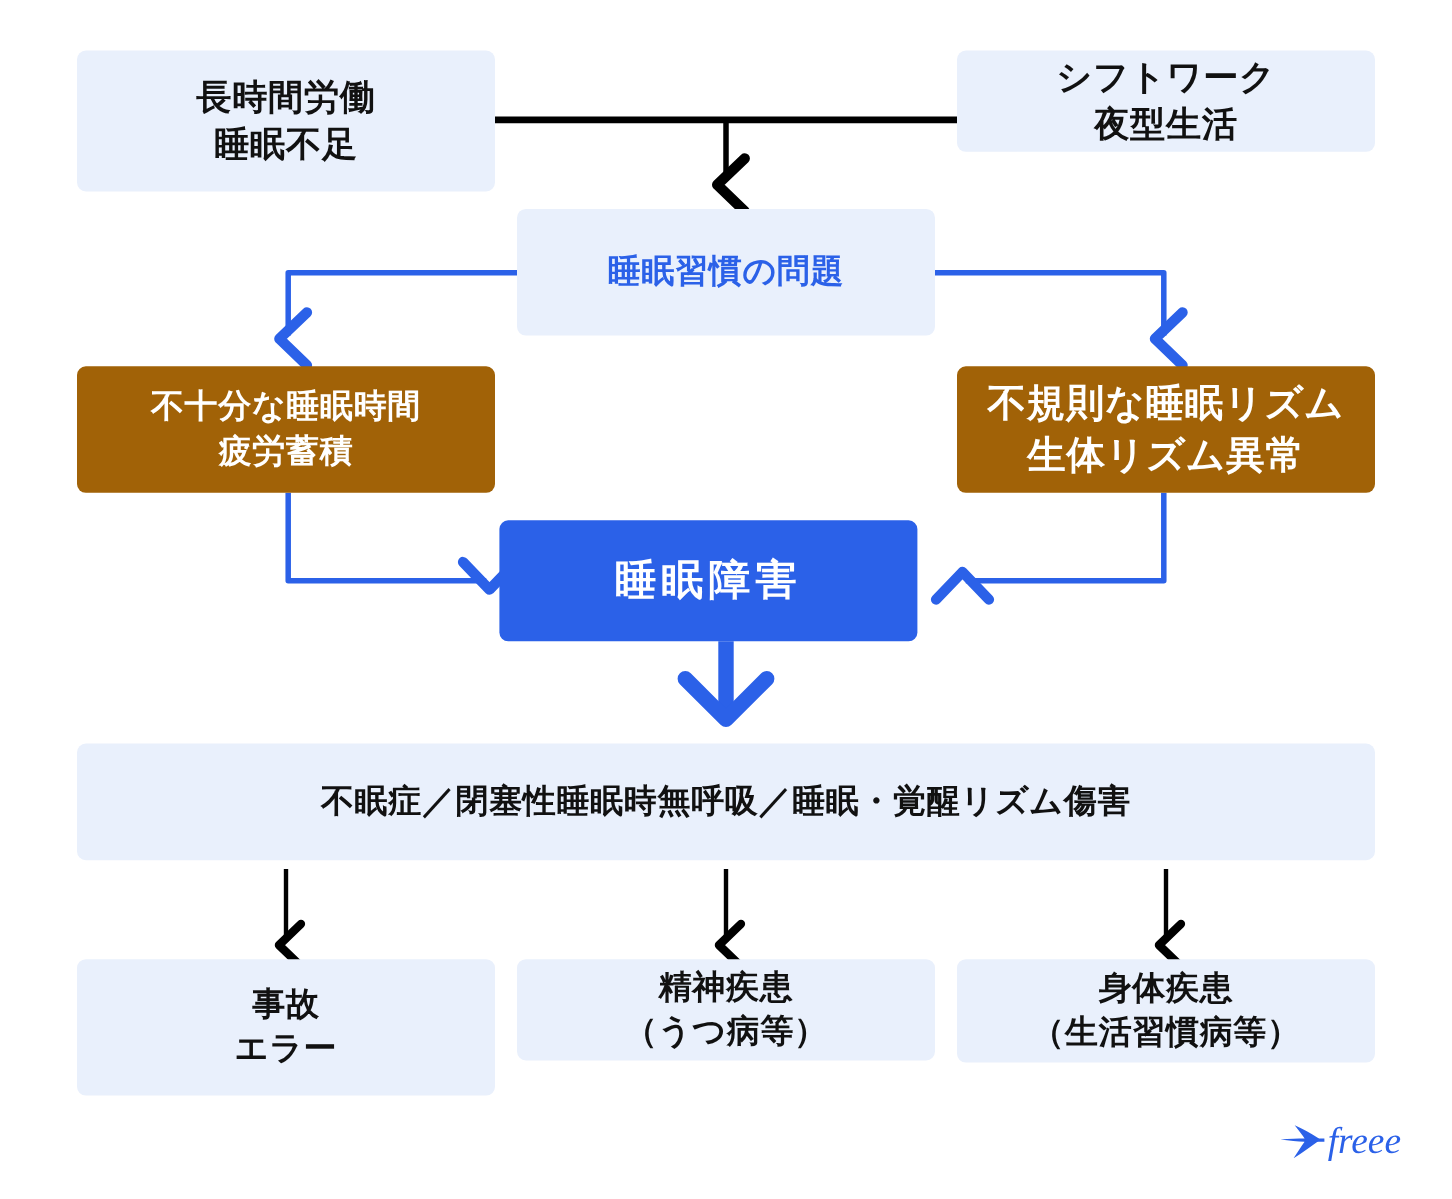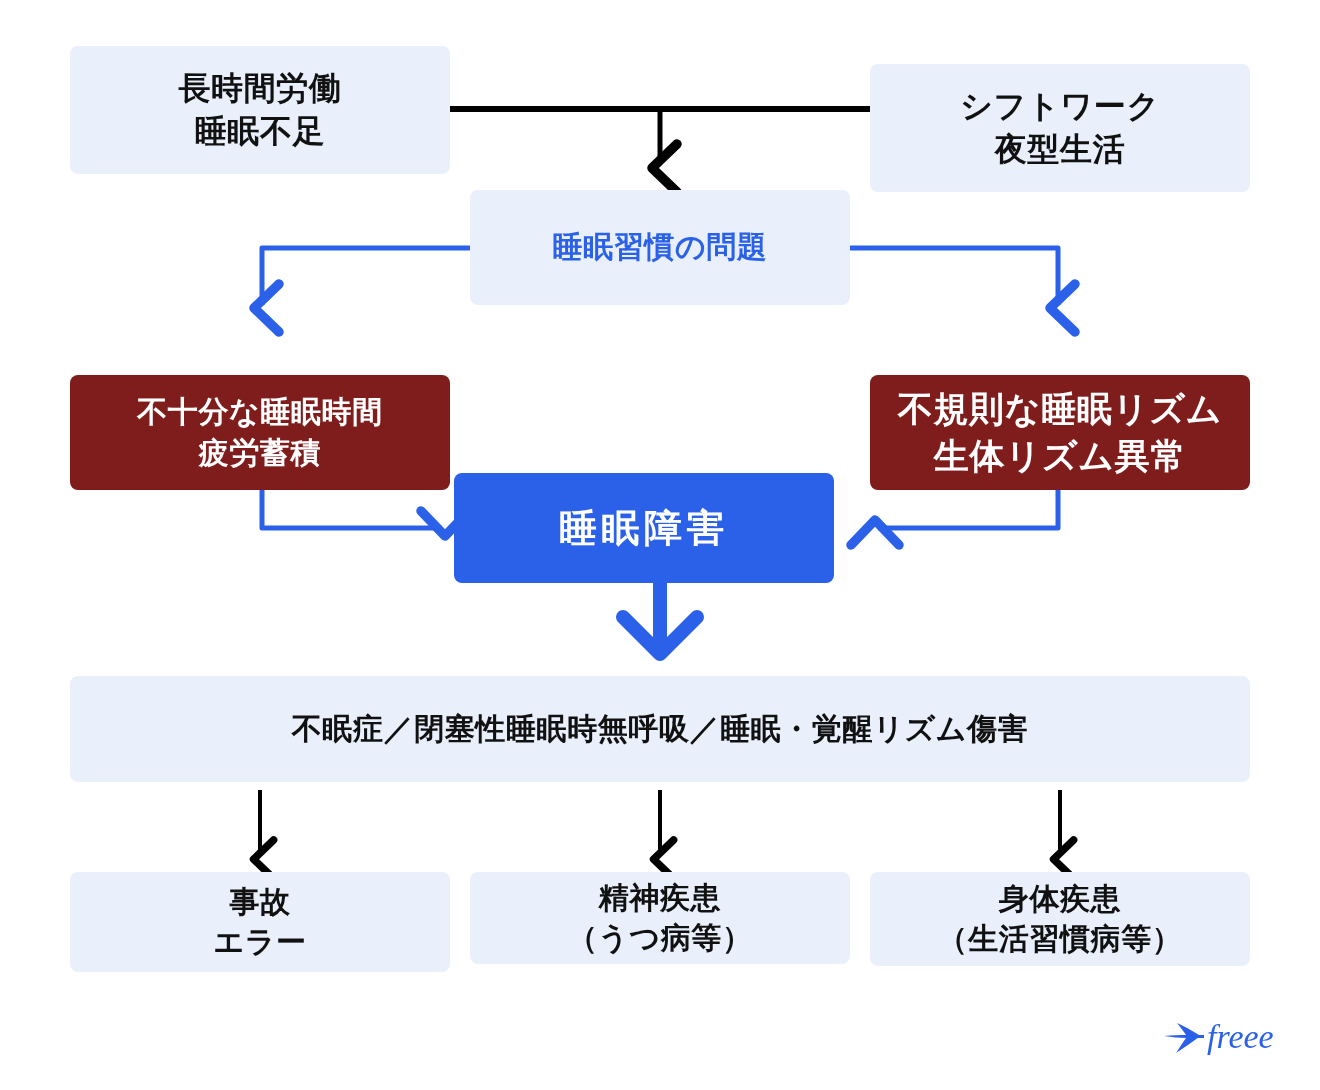--- a/index.html
+++ b/index.html
@@ -37,32 +37,32 @@
     line-height: 1.34;
     letter-spacing: 0.02em;
     font-weight: 700;
     z-index: 3;
   }
   .node .ln { display: block; white-space: nowrap; }
 
   
   .t-pale   { background: #e9f0fc; color: #111111; }
   .t-pale-b { background: #e9f0fc; color: #2b61e8; gap: 23px; }
-  .t-mid    { background: #7f1d1d; color: #ffffff; margin-top: 42px; }
+  .t-mid    { background: #a16207; color: #ffffff; }
   .t-deep   { background: #2b61e8; color: #ffffff; }
 
   
   #box-long-hours   { left: 70px;  top: 46px;  width: 380px; height: 128px; font-size: 32px; }
-  #box-shift-work   { left: 870px; top: 46px;  width: 380px; height: 128px; font-size: 32px; margin-top: 18px; }
+  #box-shift-work   { left: 870px; top: 46px;  width: 380px; height: 92px; font-size: 32px; }
   #box-sleep-habit  { left: 470px; top: 190px; width: 380px; height: 115px; font-size: 30px; }
   #box-insufficient { left: 70px;  top: 333px; width: 380px; height: 115px; font-size: 30px; }
   #box-irregular    { left: 870px; top: 333px; width: 380px; height: 115px; font-size: 35px; }
   #box-disorder     { left: 454px; top: 473px; width: 380px; height: 110px; font-size: 38px; letter-spacing: 0.12em; }
   #box-diagnoses    { left: 70px;  top: 676px; width: 1180px; height: 106px; font-size: 30px; }
-  #box-accident     { left: 70px;  top: 872px; width: 380px; height: 100px; font-size: 30px; }
+  #box-accident     { left: 70px;  top: 872px; width: 380px; height: 124px; font-size: 30px; }
   #box-mental       { left: 470px; top: 872px; width: 380px; height: 92px; font-size: 30px; }
   #box-physical     { left: 870px; top: 872px; width: 380px; height: 94px; font-size: 30px; }
 
   
   #brand-logo {
     position: absolute;
     left: 1160px;
     top: 1008px;
     width: 130px;
     height: 58px;

